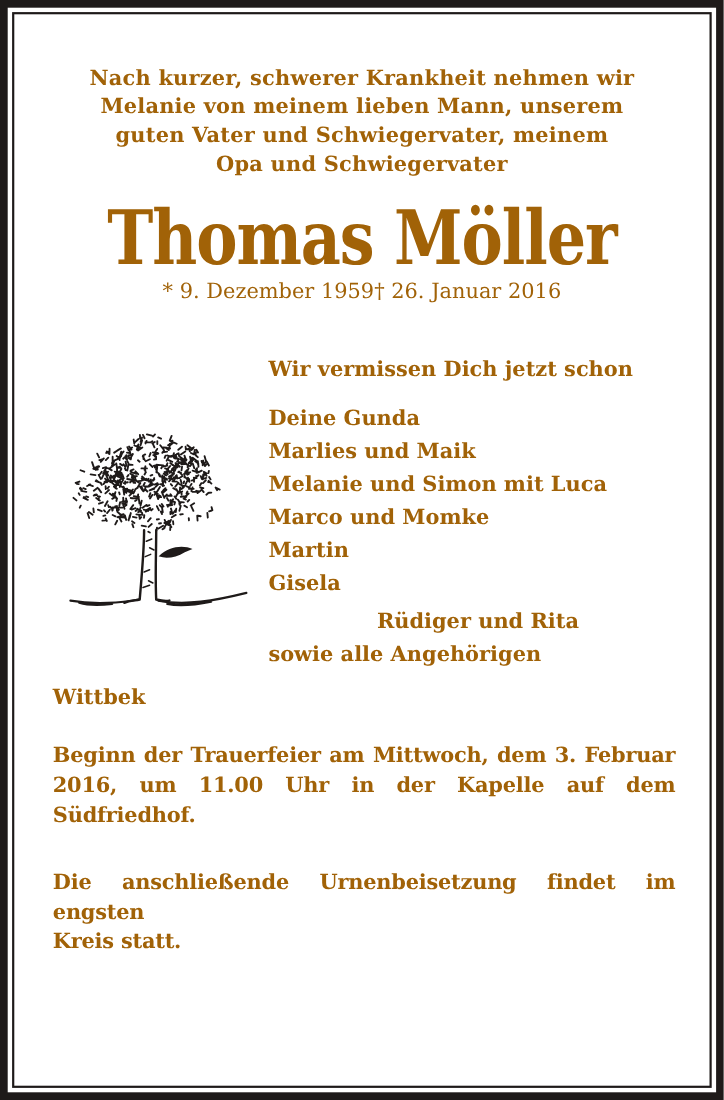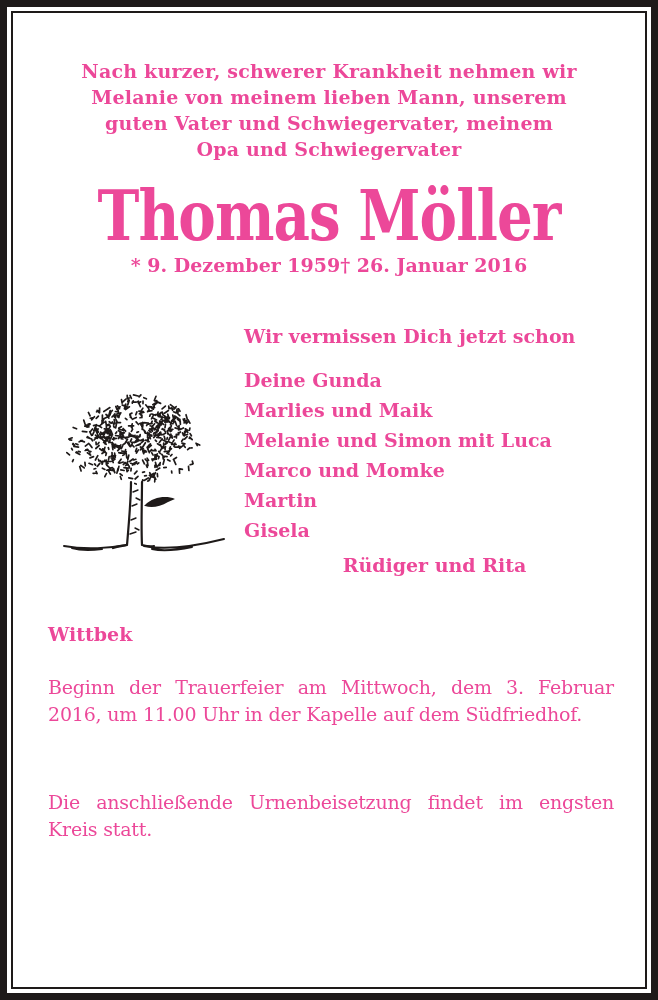--- a/index.html
+++ b/index.html
@@ -4,21 +4,21 @@
 <style>
   html, body { margin: 0; padding: 0; background: #ffffff; }
   .page {
     position: relative;
     width: 658px; height: 1000px;
     box-sizing: border-box;
     border: 7px solid #1e1a19;
     padding: 4px;
     background: #ffffff;
     font-family: "DejaVu Serif", "Liberation Serif", serif;
-    color: #ec4899;
+    color: #a16207;
   }
   .inner {
     position: relative;
     width: 100%; height: 100%;
     box-sizing: border-box;
     border: 2px solid #1e1a19;
     background: #ffffff;
     overflow: hidden;
   }
   .abs { position: absolute; }
@@ -33,36 +33,36 @@
     text-align: center;
     font-size: 58px; line-height: 58px;
     font-weight: bold; letter-spacing: -1px;
     transform: scale(0.97, 1.18);
     transform-origin: center top;
     white-space: nowrap;
   }
   .dates {
     top: 239px; left: 0; right: 0;
     display: flex; justify-content: center; 
-    font-size: 19px; line-height: 26px; font-weight: bold;
+    font-size: 19px; line-height: 26px; font-weight: normal;
   }
   .memorial {
     top: 308px; left: 231px; right: 20px;
     font-size: 19px; line-height: 30px; font-weight: bold;
   }
   .memorial .farewell { margin-bottom: 14px; }
   .memorial .m6 { margin-top: 5px; text-align: center; }
   .tree { top: 375px; left: 43px; width: 170px; height: 185px; }
   .place {
     top: 608px; left: 35px;
     font-size: 19px; line-height: 26px; font-weight: bold;
   }
   .para {
     left: 35px; width: 566px;
-    font-size: 19px; line-height: 27px; font-weight: normal;
+    font-size: 19px; line-height: 27px; font-weight: bold;
     letter-spacing: -0.2px;
   }
   .para .jline { text-align: justify; text-align-last: justify; }
   .para .jline:last-child { text-align-last: left; }
   .p1 { top: 661px; }
   .p2 { top: 776px; }
   .p3 { top: 816px; }
   svg .ink { stroke: #1e1a19; fill: none; stroke-linecap: round; }
 </style>
 </head>
@@ -95,20 +95,21 @@
 
     <div class="abs memorial">
       <div class="farewell">Wir vermissen Dich jetzt schon</div>
       <div>Deine Gunda</div>
       <div>Marlies und Maik</div>
       <div>Melanie und Simon mit Luca</div>
       <div>Marco und Momke</div>
       <div>Martin</div>
       <div>Gisela</div>
       <div class="m6">Rüdiger und Rita</div>
+      <div>sowie alle Angehörigen</div>
     </div>
 
     <div class="abs place">Wittbek</div>
 
     <div class="abs para p1">
       <div class="jline">Beginn der Trauerfeier am Mittwoch, dem 3. Februar</div>
       <div class="jline">2016, um 11.00 Uhr in der Kapelle auf dem Südfriedhof.</div>
     </div>
 
     <div class="abs para p2">

